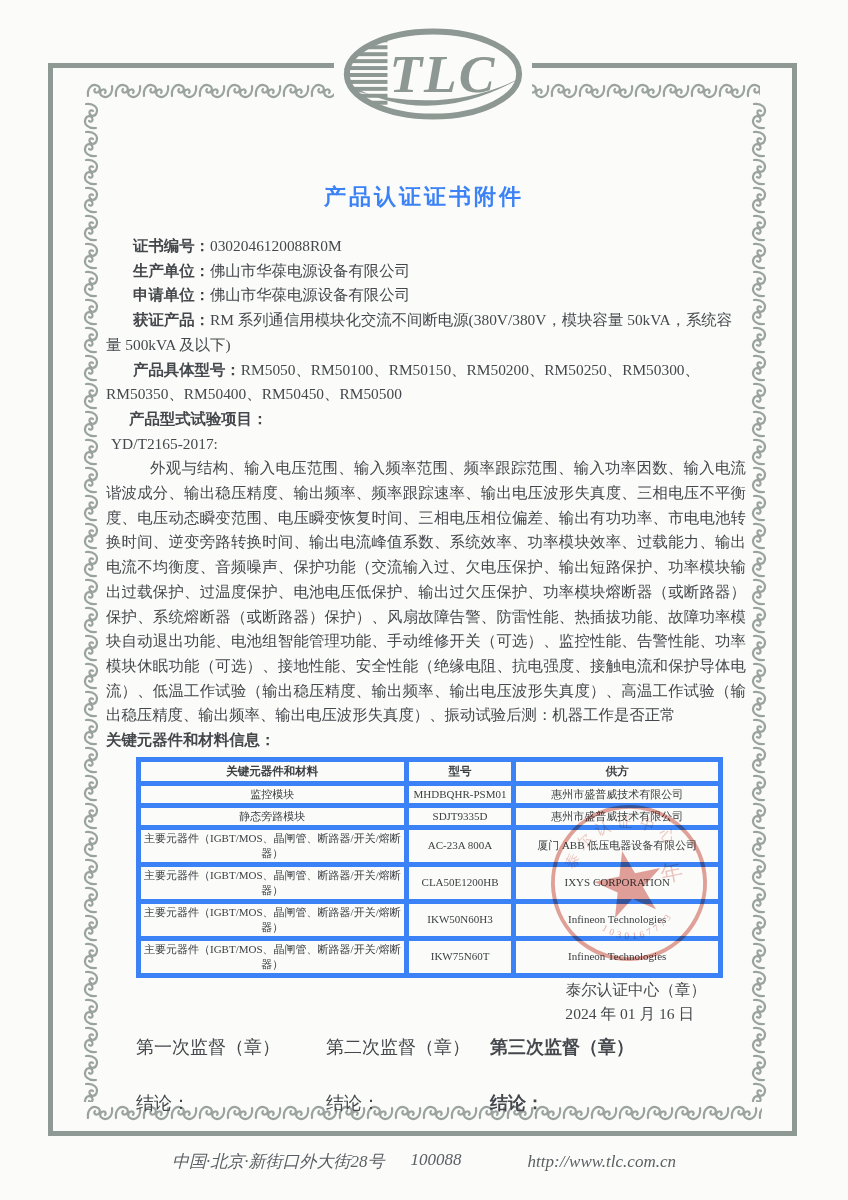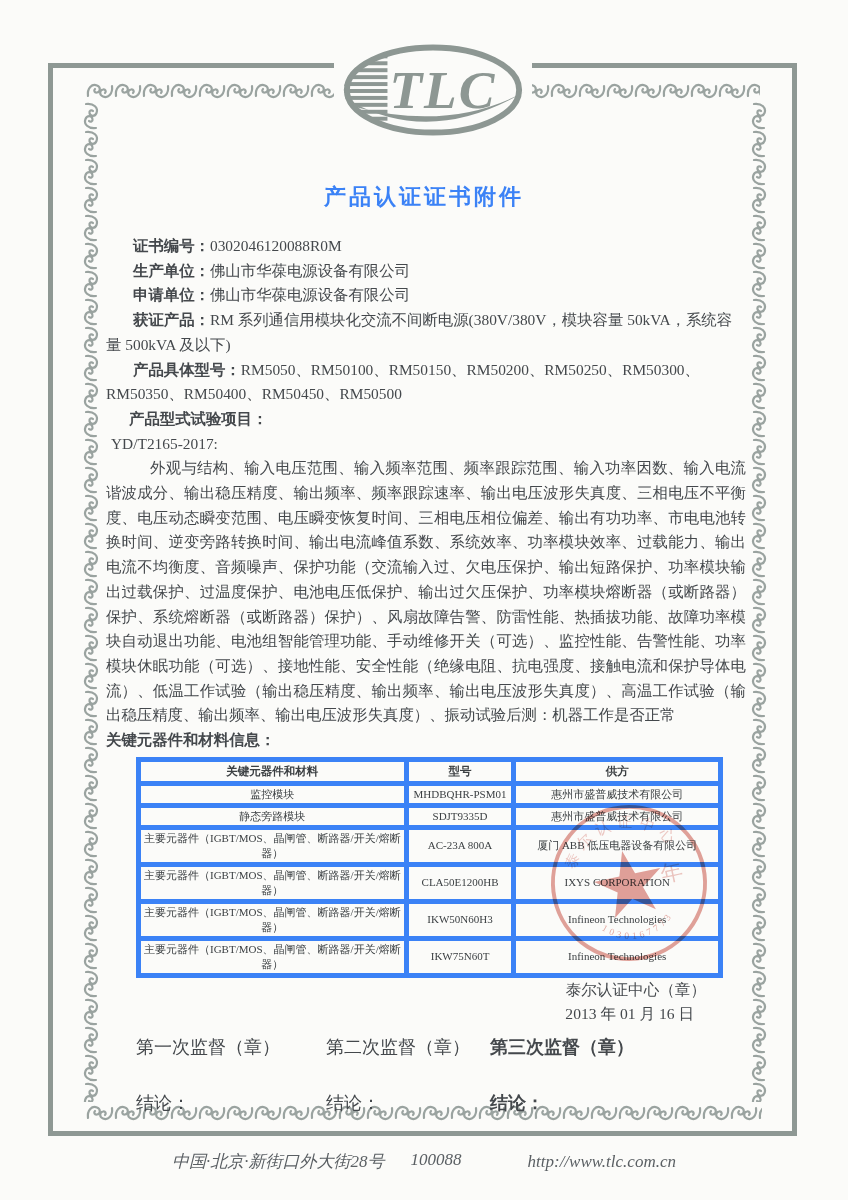--- a/index.html
+++ b/index.html
@@ -17,21 +17,21 @@
        height:22px;z-index:2;}
   .pat svg{flex:0 0 auto;}
   #pat-top-left{left:86px;top:80px;width:248px;}
   #pat-top-right{left:522px;top:80px;width:238px;}
   #pat-bottom{left:86px;top:1102px;width:676px;}
   #pat-left,#pat-right{width:1000px;transform-origin:0 0;transform:rotate(90deg);}
   #pat-left{left:102px;top:102px;}
   #pat-right{left:770px;top:102px;}
 
   
-  .logo{position:absolute;left:334px;top:36px;width:198px;height:108px;
+  .logo{position:absolute;left:334px;top:20px;width:198px;height:108px;
         background:#fbfbf9;z-index:3;display:flex;align-items:center;justify-content:center;}
 
   
   .title{position:absolute;top:182px;left:0;right:0;text-align:center;z-index:4;
          font-size:22px;font-weight:bold;letter-spacing:3px;color:#3b82f6;}
 
   
   .content{position:absolute;left:106px;width:640px;top:234px;z-index:4;
            font-size:15.4px;line-height:24.7px;}
   .content p{margin:0;}
@@ -858,21 +858,21 @@
           </tr>
           <tr>
             <td>主要元器件（IGBT/MOS、晶闸管、断路器/开关/熔断器）</td>
             <td>IKW75N60T</td>
             <td>Infineon Technologies</td>
           </tr>
         </tbody>
     </table>
 
     <p class="center-name">泰尔认证中心（章）</p>
-    <p class="cert-date">2013 年 01 月 16 日</p>
+    <p class="cert-date">2024 年 01 月 16 日</p>
 
     <div class="sig-block">
       <span class="sup pos1">第一次监督（章）</span>
       <span class="sup pos2">第二次监督（章）</span>
       <span class="sup pos3">第三次监督（章）</span>
       <span class="concl pos1">结论：</span>
       <span class="concl pos2">结论：</span>
       <span class="concl pos3">结论：</span>
     </div>
   </div>

